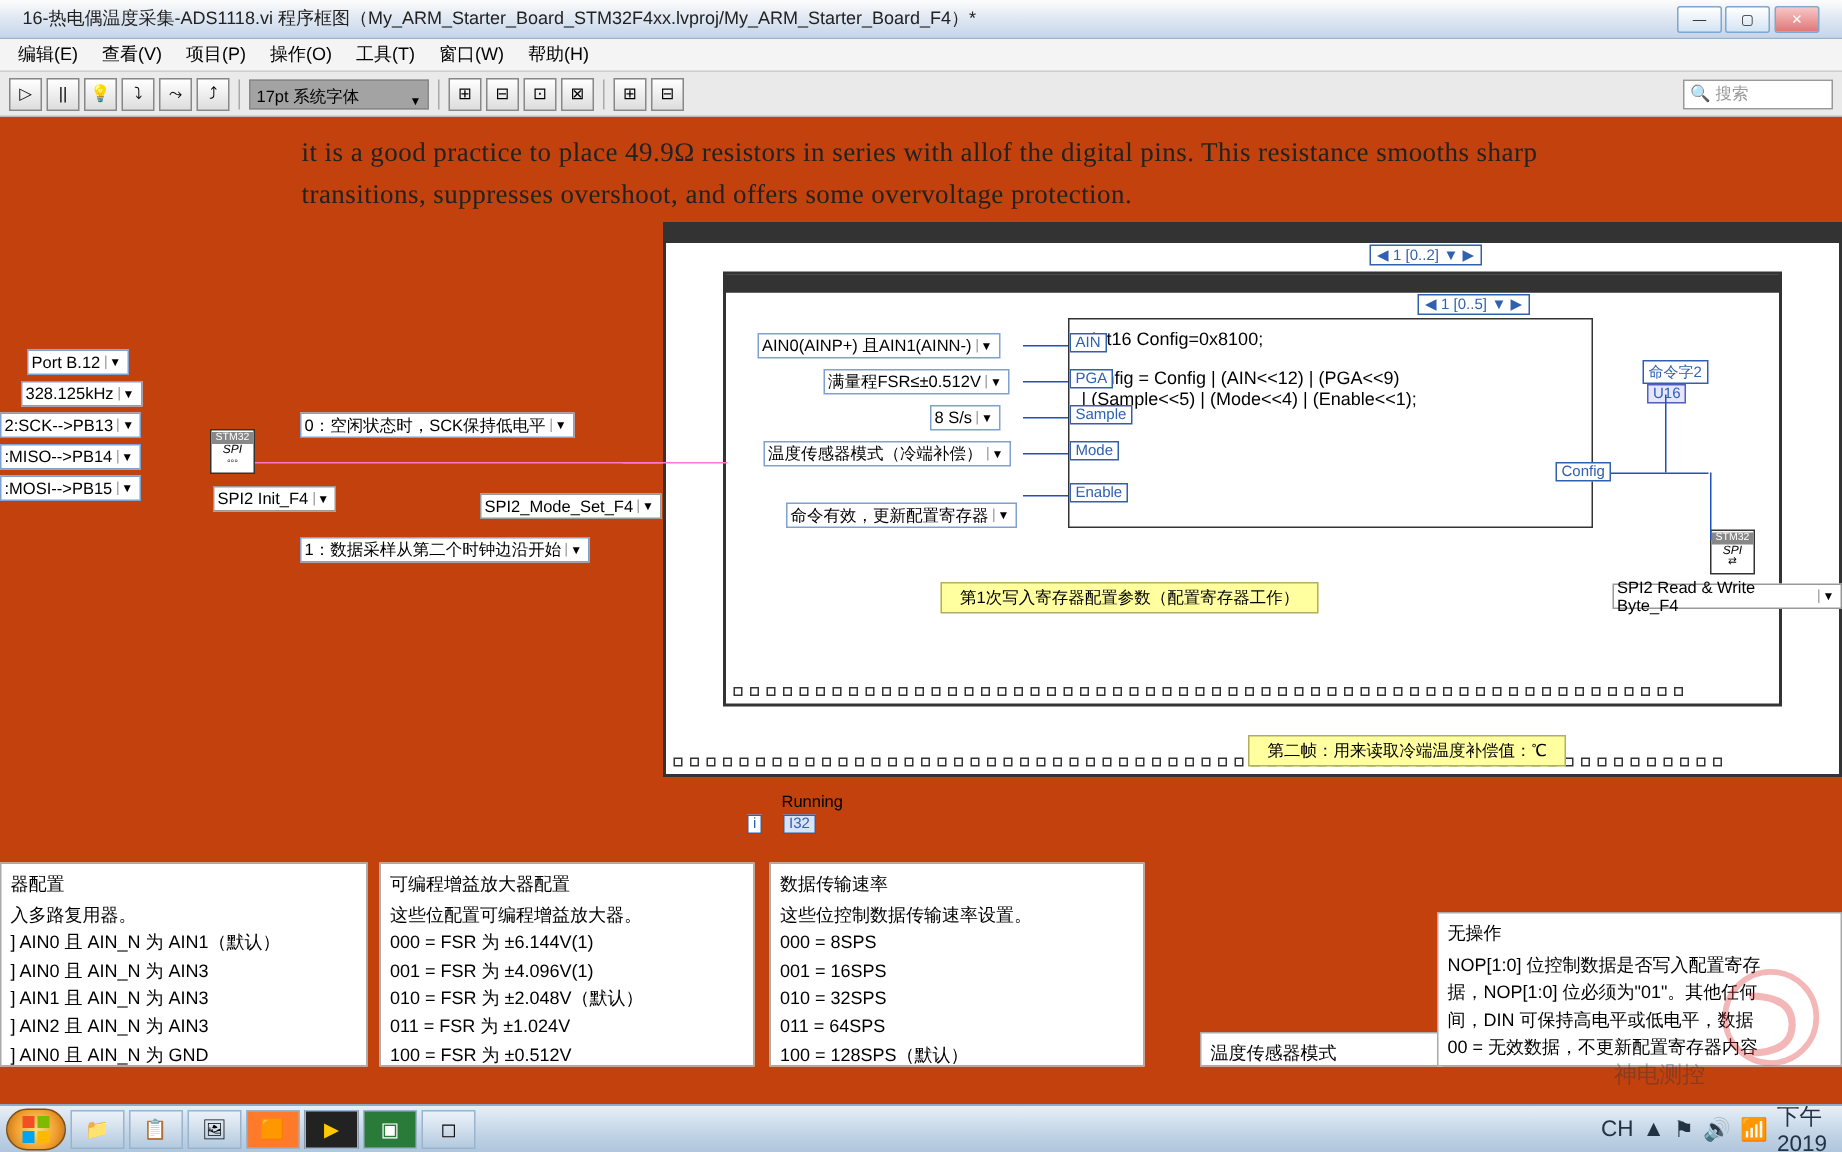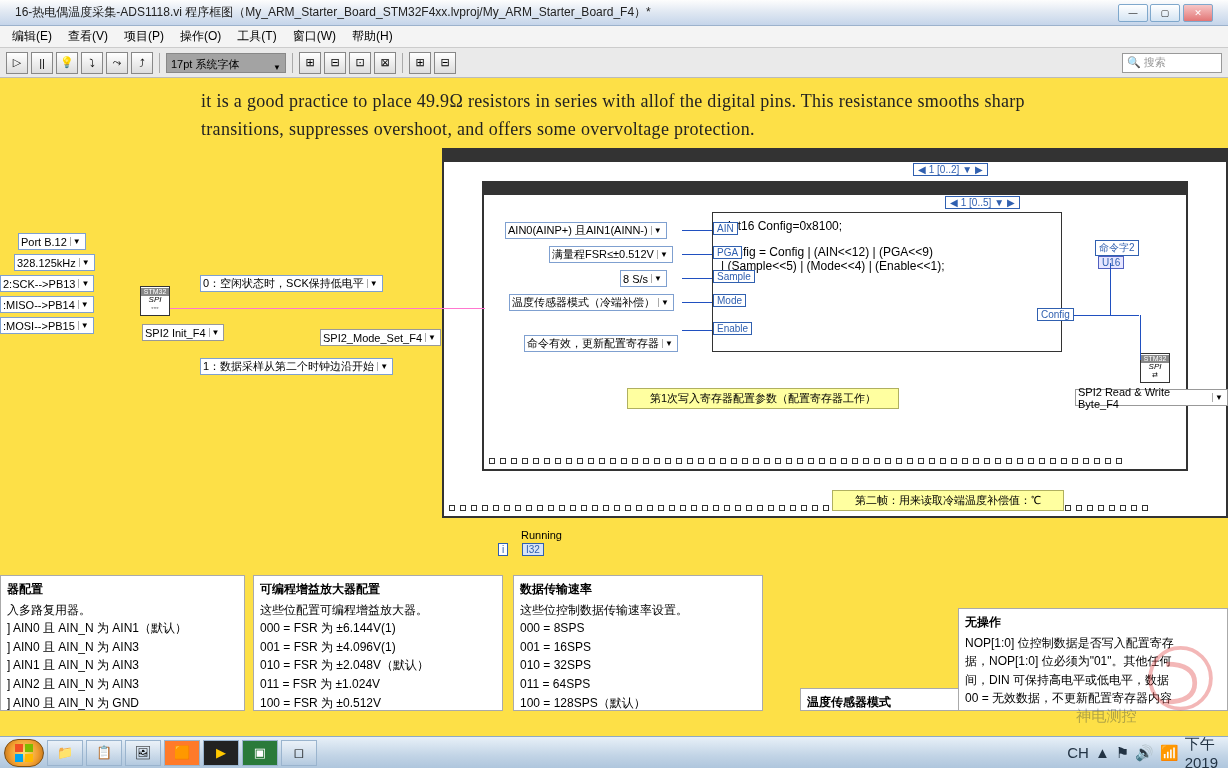--- a/index.html
+++ b/index.html
@@ -10,38 +10,38 @@
 .winbtn.close{background:linear-gradient(#f7c6c6,#e27676);color:#fff;margin-left:3px}
 .menubar{height:22px;background:#f4f4f4;display:flex;align-items:center;padding:0 4px;border-bottom:1px solid #ccc;font-size:12px}
 .menubar span{padding:0 8px;cursor:default}
 .toolbar{height:30px;background:#eaeaea;display:flex;align-items:center;padding:0 6px;border-bottom:1px solid #bbb;gap:3px}
 .tbtn{width:22px;height:22px;border:1px solid #888;background:linear-gradient(#fff,#ddd);display:inline-flex;align-items:center;justify-content:center;font-size:11px}
 .tsep{width:1px;height:20px;background:#aaa;margin:0 3px}
 .fontsel{height:20px;border:1px solid #888;background:#a3a3a3;padding:0 4px;display:flex;align-items:flex-end;font-size:11px;min-width:120px}
 .fontsel .dd{margin-left:auto;font-size:8px}
 .search{margin-left:auto;height:20px;border:1px solid #999;background:#fff;padding:0 4px;display:flex;align-items:center;min-width:100px;font-size:11px;color:#999}
 .search .glass{margin-right:3px}
-.canvas{position:relative;width:1228px;height:690px;background:#fde047;overflow:hidden}
+.canvas{position:relative;width:1228px;height:690px;background:#c2410c;overflow:hidden}
 .text-note{position:absolute;font-size:18px;color:#222;line-height:1.55;font-family:"Times New Roman",serif;letter-spacing:0.3px}
 .lvnode{position:absolute;background:#fff;border:1px solid #999;display:flex;align-items:center;font-size:11px;padding:1px 2px;height:17px}
 .lvnode .chev{font-size:8px;padding:0 2px;border-left:1px solid #aaa;margin-left:3px}
 .lvnode.ring{border:1px solid #7fa0d0}
 .wire{position:absolute;background:#3e2e1f;height:1px}
 .wire.v{width:1px;height:auto}
 .wire.pink{background:#ff77d0}
 .wire.blue{background:#2050c0}
 .film{position:absolute;border:2px solid #333;background:#fff}
 .film::before,.film::after{content:"";position:absolute;left:0;right:0;height:12px;background-image:linear-gradient(to right,#333 0,#333 100%);background-repeat:repeat-x}
 .film-holes{position:absolute;left:0;right:0;height:10px;display:flex;gap:5px;padding:0 5px;overflow:hidden}
 .film-holes span{width:6px;height:6px;background:#fff;border:1px solid #333;margin-top:1px;flex:none}
 .formula{position:absolute;border:1.5px solid #333;background:#fff;padding:6px 8px;font-size:12px;font-family:Arial}
 .small-label{position:absolute;border:1px solid #3060b0;background:#fff;font-size:10px;padding:0 3px;color:#3060b0}
-.yellow-tag{position:absolute;background:#ffffa0;border:1px solid #b0b060;padding:2px 22px;font-size:11px}
+.yellow-tag{position:absolute;background:#ffffa0;border:1px solid #b0b060;padding:2px 12px;font-size:11px}
 .ref-box{position:absolute;border:1px solid #aaa;background:#fff;padding:4px 6px;font-size:12px;line-height:1.55}
-.ref-title{font-weight:bold;margin-bottom:2px}
+.ref-title{font-weight:normal;margin-bottom:2px}
 .taskbar{position:fixed;bottom:0;left:0;right:0;height:32px;background:linear-gradient(#e8f0f8,#c2d4e6 60%,#afc6dd);border-top:1px solid #8fa9c4;display:flex;align-items:center;padding:0 4px;gap:3px}
 .start{width:40px;height:28px;border-radius:14px;background:radial-gradient(circle,#fbe17a,#f19d2e 60%,#b66a15);border:1px solid #7c4f14;display:flex;align-items:center;justify-content:center}
 .tbicon{width:36px;height:26px;border:1px solid #9ab4ce;background:linear-gradient(#fff5,#fff0);display:flex;align-items:center;justify-content:center;font-size:13px}
 .tray{margin-left:auto;display:flex;align-items:center;gap:6px;font-size:15px;color:#234;padding-right:6px}
 .watermark{position:absolute;right:0;bottom:35px;width:190px;height:100px;opacity:0.35;pointer-events:none}
 .idx{position:absolute;border:1px solid #3060b0;background:#fff;font-size:10px;padding:0 4px;display:flex;align-items:center;gap:3px;color:#3060b0}
 .spi-icon{position:absolute;width:30px;height:30px;border:1px solid #333;background:#fff;font-size:8px;text-align:center;line-height:1.1;padding-top:1px}
 .spi-icon .top{background:#888;color:#fff;font-size:7px}
 .glyph{font-family:Arial}
 .statusbar{height:18px;background:#e8e8e8;border-top:1px solid #bbb;font-size:11px;padding:0 5px;display:flex;align-items:center}

